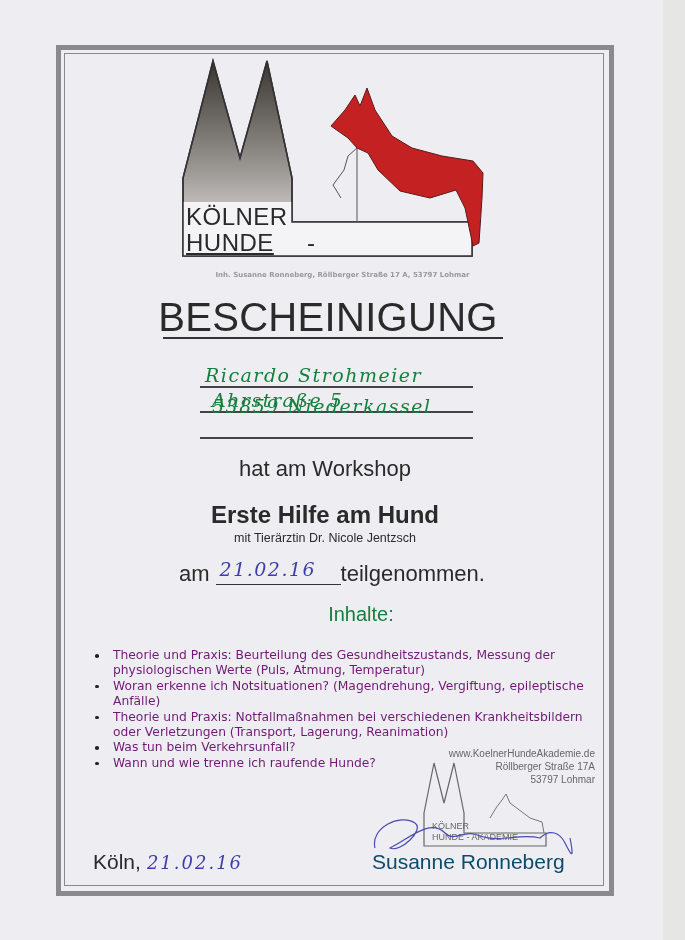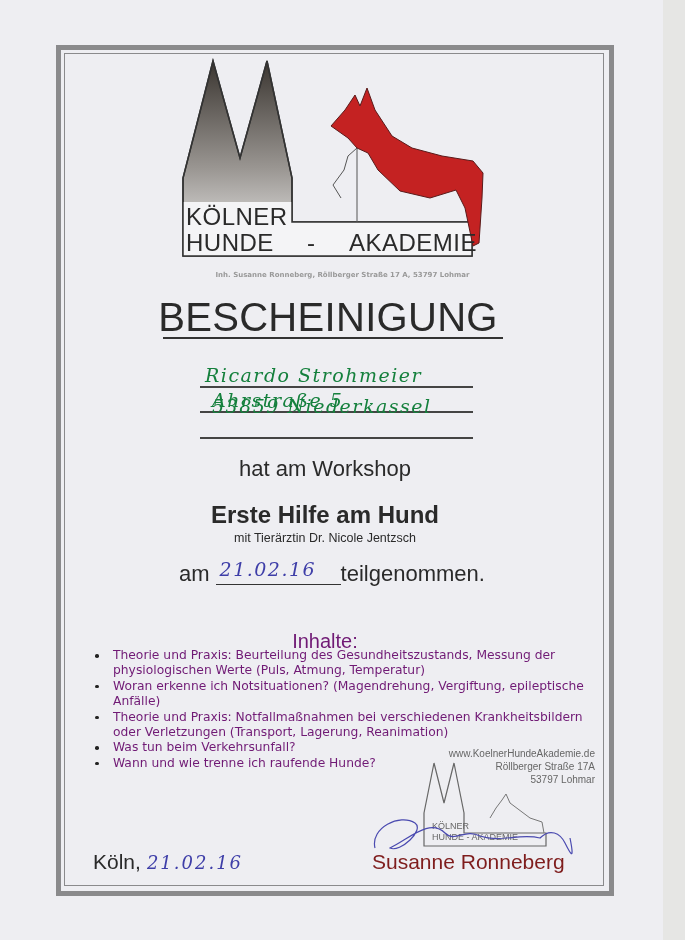--- a/index.html
+++ b/index.html
@@ -49,41 +49,41 @@
   .l-vet { top:531px; font-size:12.5px; color:#2a2a2a; }
   .date-row { position:absolute; top:560px; left:179px; font-size:22px; color:#2a2a2a; }
   .date-row .blank {
     display:inline-block; width:125px; border-bottom:1.5px solid #333;
     margin-left:6px; position:relative; height:24px; vertical-align:-4px;
   }
   .date-row .blank span {
     position:absolute; left:4px; top:-2px; font-family:"DejaVu Serif", serif;
     font-style:italic; color:#3e3ea8; font-size:19px; letter-spacing:1.5px;
   }
-  .l-inhalte { top:630px; font-size:20px; color:#701a75; }
+  .l-inhalte { top:603px; font-size:20px; color:#15803d;padding-left:36px; }
   .items {
     position:absolute; left:95px; top:648px; width:500px; margin:0; padding:0; list-style:none;
     font-family:"DejaVu Sans", sans-serif; font-size:12.3px; line-height:15.4px; color:#701a75;
   }
   .items li { position:relative; padding-left:18px; }
   .items li::before {
     content:""; position:absolute; left:0; top:6px; width:3.5px; height:3.5px;
     border-radius:50%; background:#222;
   }
   .stamp { position:absolute; left:420px; top:748px; width:180px; height:100px; }
   .stamp-text {
     position:absolute; font-size:10px; color:#666; text-align:center; line-height:12px;
   }
   .sig { position:absolute; left:370px; top:808px; width:230px; height:55px; }
   .koeln { position:absolute; left:93px; top:850px; font-size:21px; color:#2a2a2a;text-align:right; }
   .koeln span.hwdate {
     font-family:"DejaVu Serif", serif; font-style:italic; color:#3e3ea8;
     font-size:18px; letter-spacing:2px; margin-left:6px;
   }
-  .signer { position:absolute; left:372px; top:850px; font-size:21px; color:#7f1d1d; }
+  .signer { position:absolute; left:372px; top:850px; font-size:21px; color:#0c4a6e; }
 </style>
 </head>
 <body>
 
 <div class="page-edge"></div>
 <div class="frame-outer"></div>
 <div class="frame-inner"></div>
 
 <div class="logo">
   <svg width="310" height="200" viewBox="0 0 310 200">
@@ -98,23 +98,22 @@
     <path d="M3,198 L3,120 L33,3 L60,100 L87,3 L112,120 L112,164 L292,164 L292,198 Z" fill="url(#cath)" stroke="#333" stroke-width="1.5"></path>
     <rect x="3" y="144" width="109" height="54" fill="#f4f4f6"></rect>
     <rect x="3" y="164" width="289" height="34" fill="#f4f4f6"></rect>
     <path d="M3,198 L3,120 L33,3 L60,100 L87,3 L112,120 L112,164 L292,164 L292,198 Z" fill="none" stroke="#333" stroke-width="1.5"></path>
 
     <path d="M161,140 L153,127 L164,112 L168,98 L177,90 L177,164" fill="none" stroke="#555" stroke-width="1"></path>
 
     <path d="M151,68 L165,52 L175,37 L180,48 L187,30 L195,52 L212,78 L232,90 L262,98 L293,103 L303,115 L302,140 L299,185 L293,188 L285,150 L276,132 L250,140 L220,133 L198,112 L188,95 L177,90 L168,80 Z" fill="#c42222" stroke="#5a1a1a" stroke-width="1"></path>
   </svg>
   <div class="logo-text" style="left:6px; top:145px;">KÖLNER</div>
-  <div class="logo-text" style="left:6px; top:171px;">HUNDE</div>
+  <div class="logo-text" style="left:6px; top:171px;text-decoration:underline;">HUNDE</div>
   <div class="logo-text" style="left:127px; top:171px;">-</div>
-  <div class="logo-text" style="left:169px; top:171px;">AKADEMIE</div>
 </div>
 
 <div class="subline">Inh. Susanne Ronneberg, Röllberger Straße 17 A, 53797 Lohmar</div>
 
 <div class="title">BESCHEINIGUNG</div>
 <div class="title-underline"></div>
 
 <div class="hw" style="left:205px; top:364px;">Ricardo Strohmeier</div>
 <div class="hw-line" style="top:386px;"></div>
 <div class="hw" style="left:212px; top:389px;">Ahrstraße 5</div>

